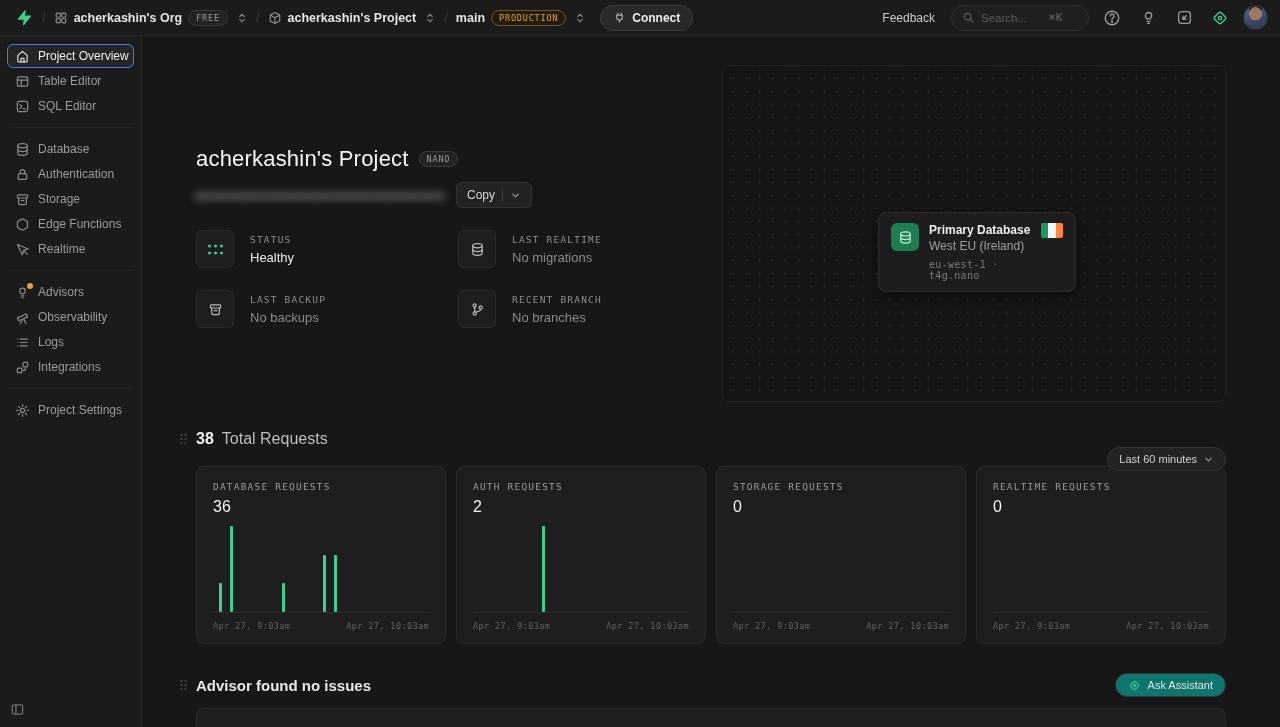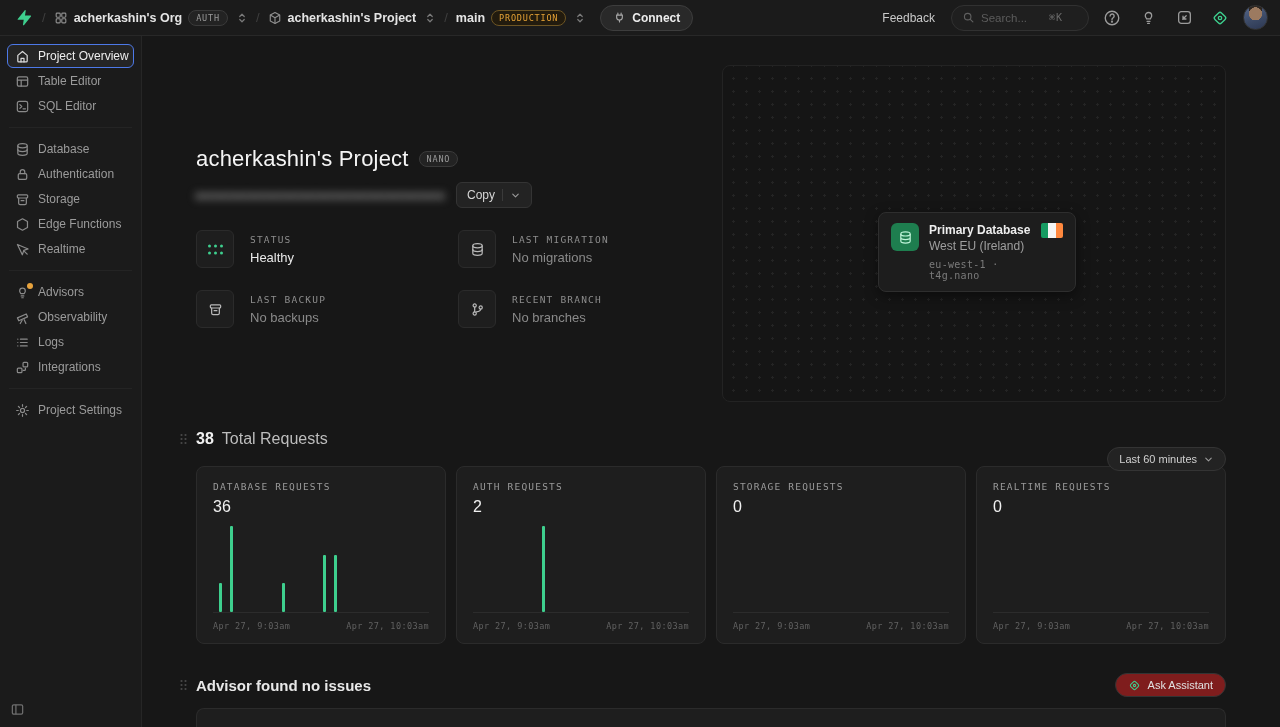--- a/index.html
+++ b/index.html
@@ -150,21 +150,21 @@
   .cc-label { font-size:9.5px; letter-spacing:1.2px; color:#9a9a9a; }
   .cc-total { font-size:16px; font-weight:400; color:#f0f0f0; margin-top:6px; }
   .cc-plot { position:relative; flex:1; margin-top:10px; border-bottom:1px solid #2c2c2c; }
   .cc-plot .bar { position:absolute; bottom:0; width:3px; border-radius:1px; background:#3ecf8e; }
   .cc-footer { display:flex; justify-content:space-between; margin-top:8px; font-size:8.5px; color:#616161; letter-spacing:.4px; }
 
   .advisor-section { margin-top:28px; }
   .advisor-title { font-size:15px; font-weight:600; color:#e8e8e8; }
   .ask-btn {
     margin-left:auto; display:flex; align-items:center; gap:7px; height:24px; padding:0 12px;
-    background:#7f1d1d; border:1px solid #343434; border-radius:12px;
+    background:#0f766e; border:1px solid #343434; border-radius:12px;
     font-size:11px; color:#e0e0e0; cursor:pointer;
   }
   .partial-card {
     margin-top:10px; height:20px; background:#1e1e1e;
     border:1px solid #2b2b2b; border-bottom:none; border-radius:8px 8px 0 0;
   }
   svg { display:block; }
 </style>
 </head>
 <body>
@@ -180,21 +180,21 @@
     <span class="crumb">
       <span class="c-icon">
         <svg width="14" height="14" viewBox="0 0 16 16" fill="none" stroke="currentColor" stroke-width="1.3">
             <rect x="2.5" y="2.5" width="4.6" height="4.6" rx="1"></rect>
             <rect x="8.9" y="2.5" width="4.6" height="4.6" rx="1"></rect>
             <rect x="2.5" y="8.9" width="4.6" height="4.6" rx="1"></rect>
             <rect x="8.9" y="8.9" width="4.6" height="4.6" rx="1"></rect>
           </svg>
       </span>
       <span>acherkashin's Org</span>
-      <span class="badge mono">AUTH</span>
+      <span class="badge mono">FREE</span>
     </span>
     <span class="chev-ud">
       <svg width="12" height="12" viewBox="0 0 16 16" fill="none" stroke="currentColor" stroke-width="1.6" stroke-linecap="round" stroke-linejoin="round">
           <path d="M5 6l3-3 3 3M5 10l3 3 3-3"></path>
         </svg>
     </span>
     <span class="crumb-sep">/</span>
     <span class="crumb">
       <span class="c-icon">
         <svg width="14" height="14" viewBox="0 0 16 16" fill="none" stroke="currentColor" stroke-width="1.3" stroke-linejoin="round">
@@ -463,21 +463,21 @@
           </div>
           <div class="status-item">
             <span class="status-tile">
               <svg width="15" height="15" viewBox="0 0 16 16" fill="none" stroke="currentColor" stroke-width="1.3" stroke-linecap="round" stroke-linejoin="round">
                 <ellipse cx="8" cy="4" rx="5" ry="2.2"></ellipse>
                 <path d="M3 4v8c0 1.2 2.2 2.2 5 2.2s5-1 5-2.2V4"></path>
                 <path d="M3 8c0 1.2 2.2 2.2 5 2.2S13 9.2 13 8"></path>
               </svg>
             </span>
             <span>
-              <div class="s-label mono">LAST MIGRATION</div>
+              <div class="s-label mono">LAST REALTIME</div>
               <div class="s-value muted">No migrations</div>
             </span>
           </div>
           <div class="status-item">
             <span class="status-tile">
               <svg width="15" height="15" viewBox="0 0 16 16" fill="none" stroke="currentColor" stroke-width="1.3" stroke-linecap="round" stroke-linejoin="round">
                 <rect x="2.5" y="3" width="11" height="3.4" rx="1"></rect>
                 <path d="M3.9 6.4v5.6A1.5 1.5 0 0 0 5.4 13.4h5.2a1.5 1.5 0 0 0 1.5-1.4V6.4M6.5 9.3h3"></path>
               </svg>
             </span>

